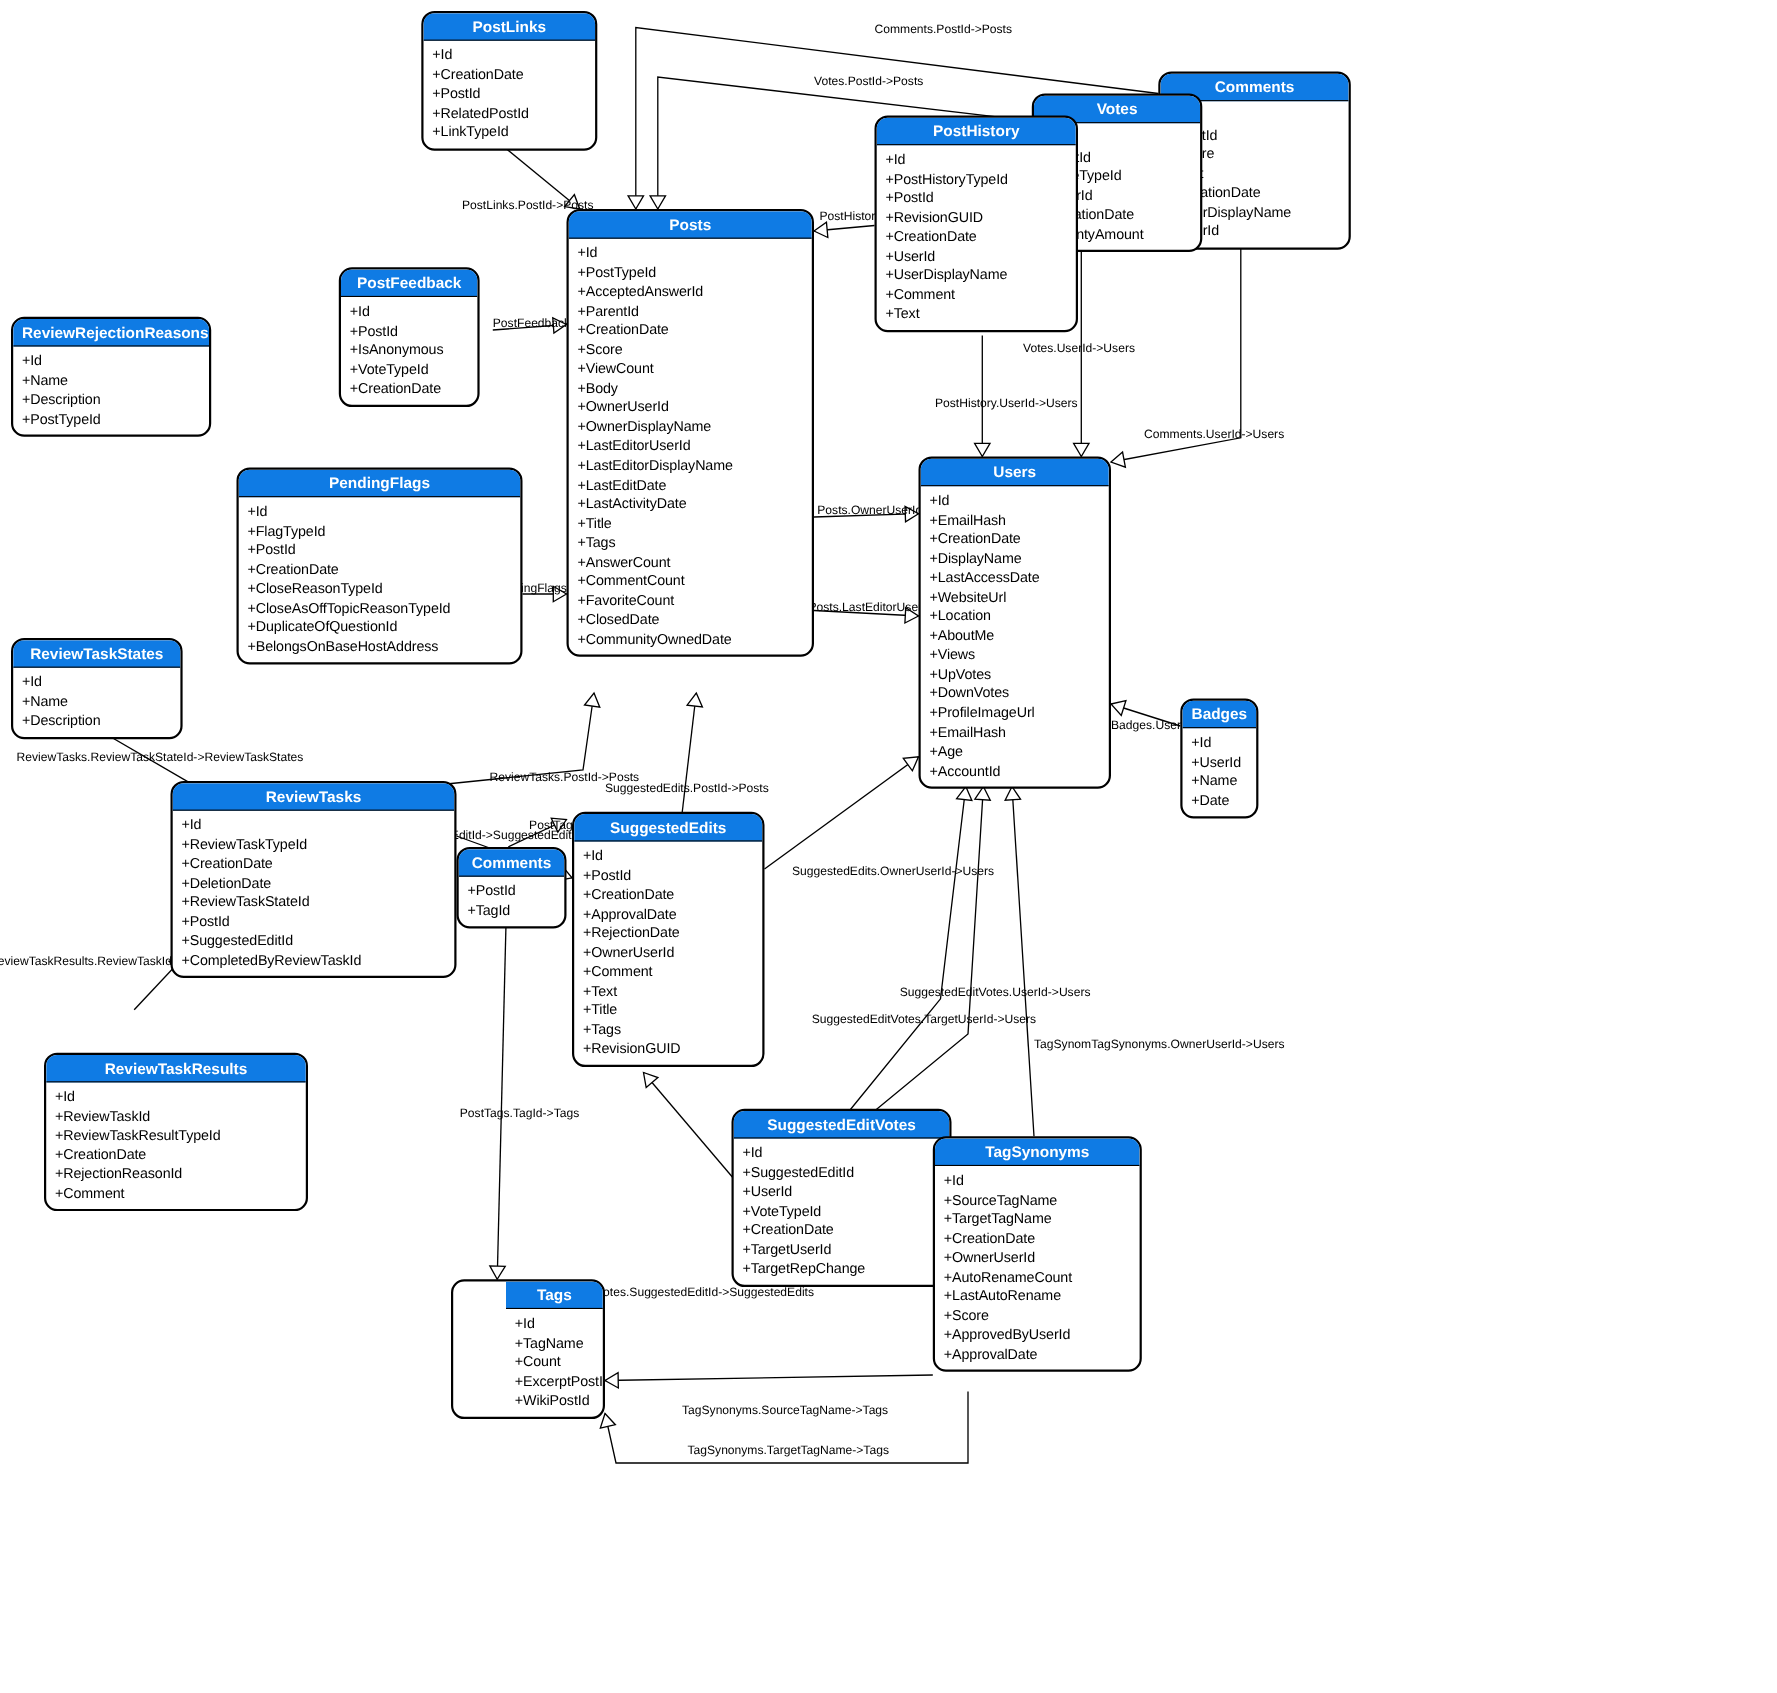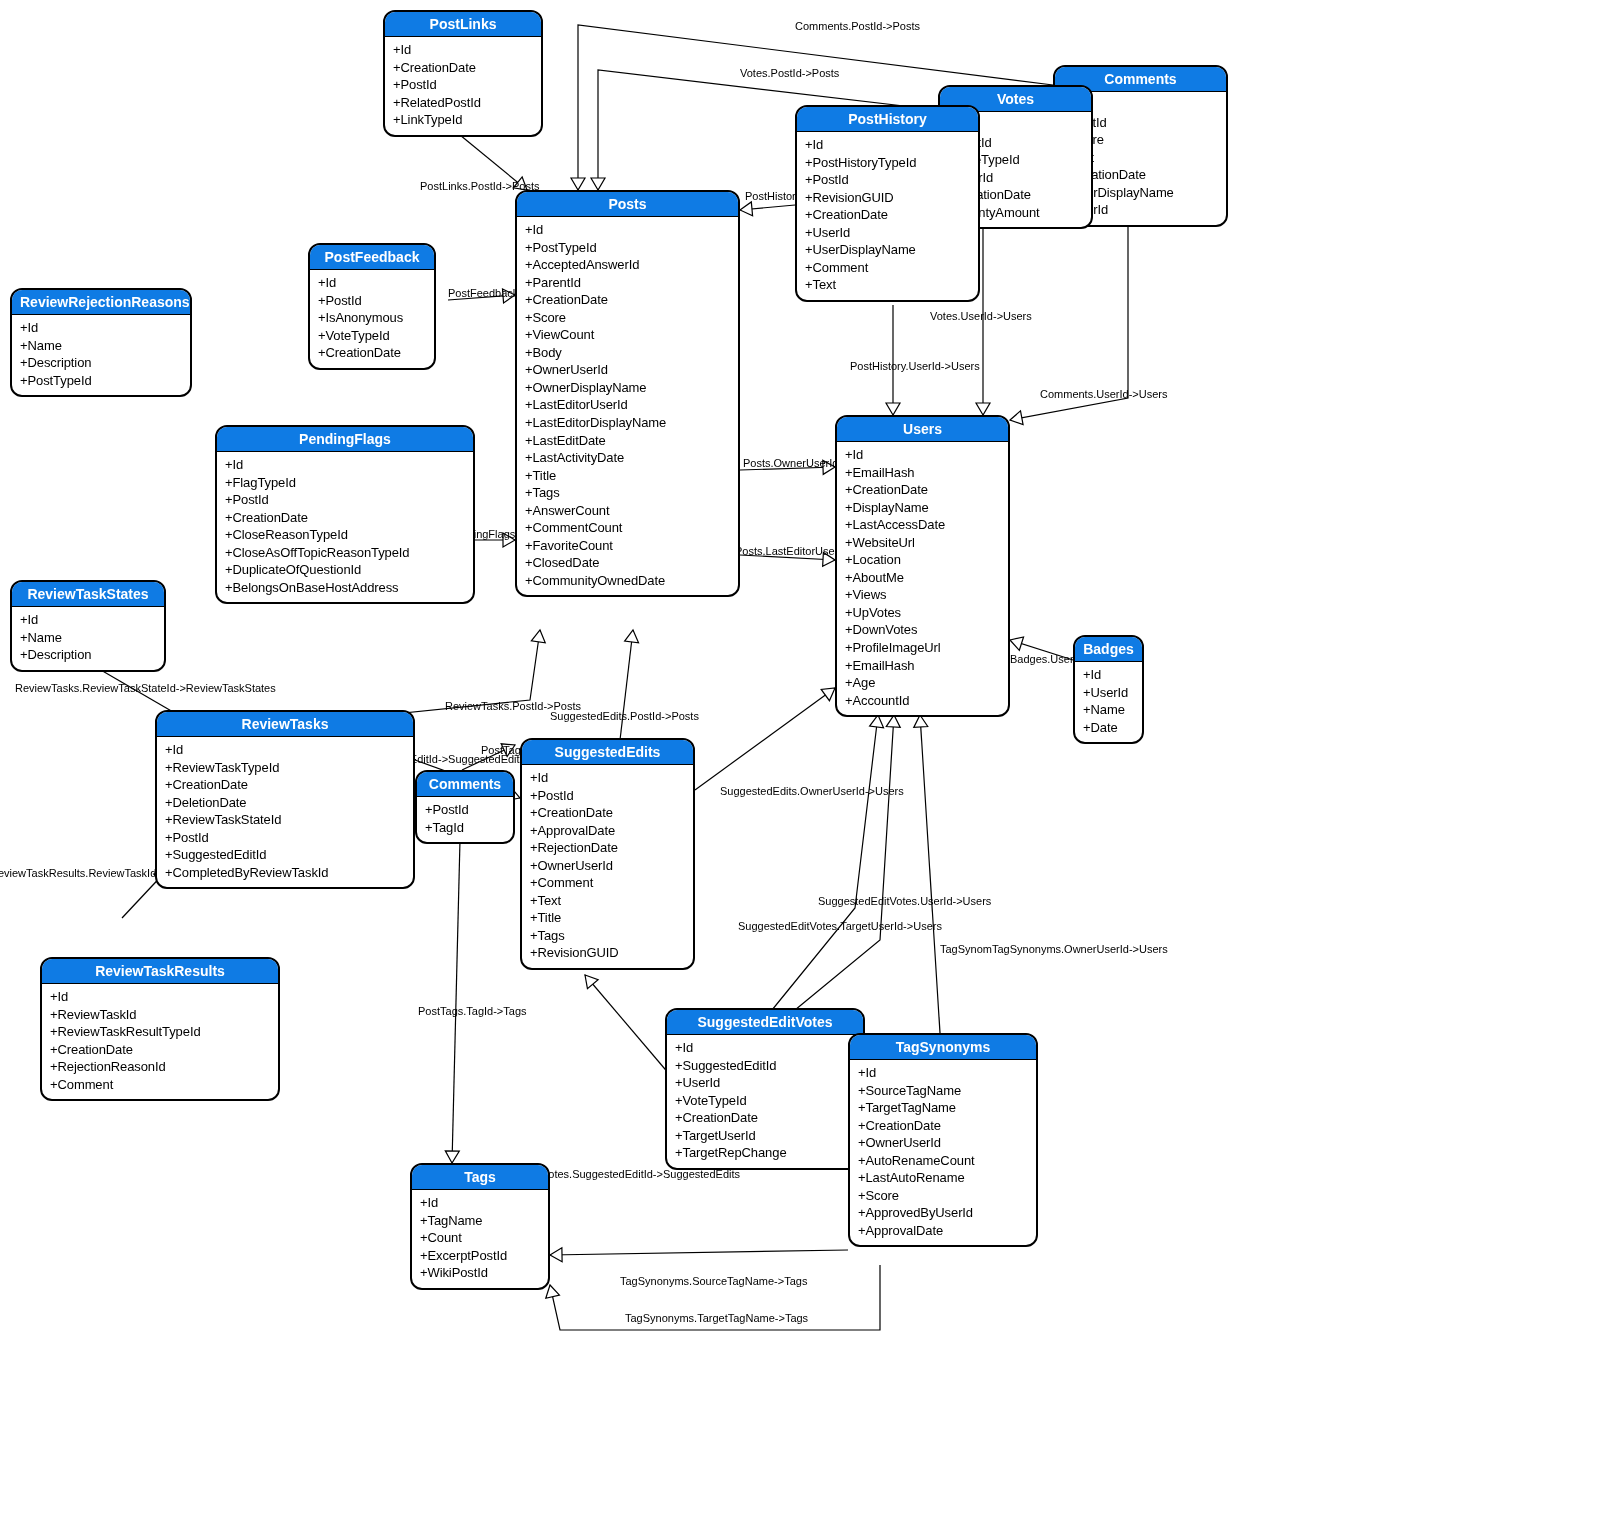--- a/index.html
+++ b/index.html
@@ -361,21 +361,21 @@
         <div class="attr">+TargetTagName</div>
         <div class="attr">+CreationDate</div>
         <div class="attr">+OwnerUserId</div>
         <div class="attr">+AutoRenameCount</div>
         <div class="attr">+LastAutoRename</div>
         <div class="attr">+Score</div>
         <div class="attr">+ApprovedByUserId</div>
         <div class="attr">+ApprovalDate</div>
       </div>
     </div>
-    <div class="entity" style="left: 410px; top: 1163px; width: 140px;">
+    <div class="entity" style="left: 410px; top: 1163px; width: 140px; padding-left: 48px;">
       <div class="title">Tags</div>
       <div class="attrs">
         <div class="attr">+Id</div>
         <div class="attr">+TagName</div>
         <div class="attr">+Count</div>
         <div class="attr">+ExcerptPostId</div>
         <div class="attr">+WikiPostId</div>
       </div>
     </div>
   </div>

